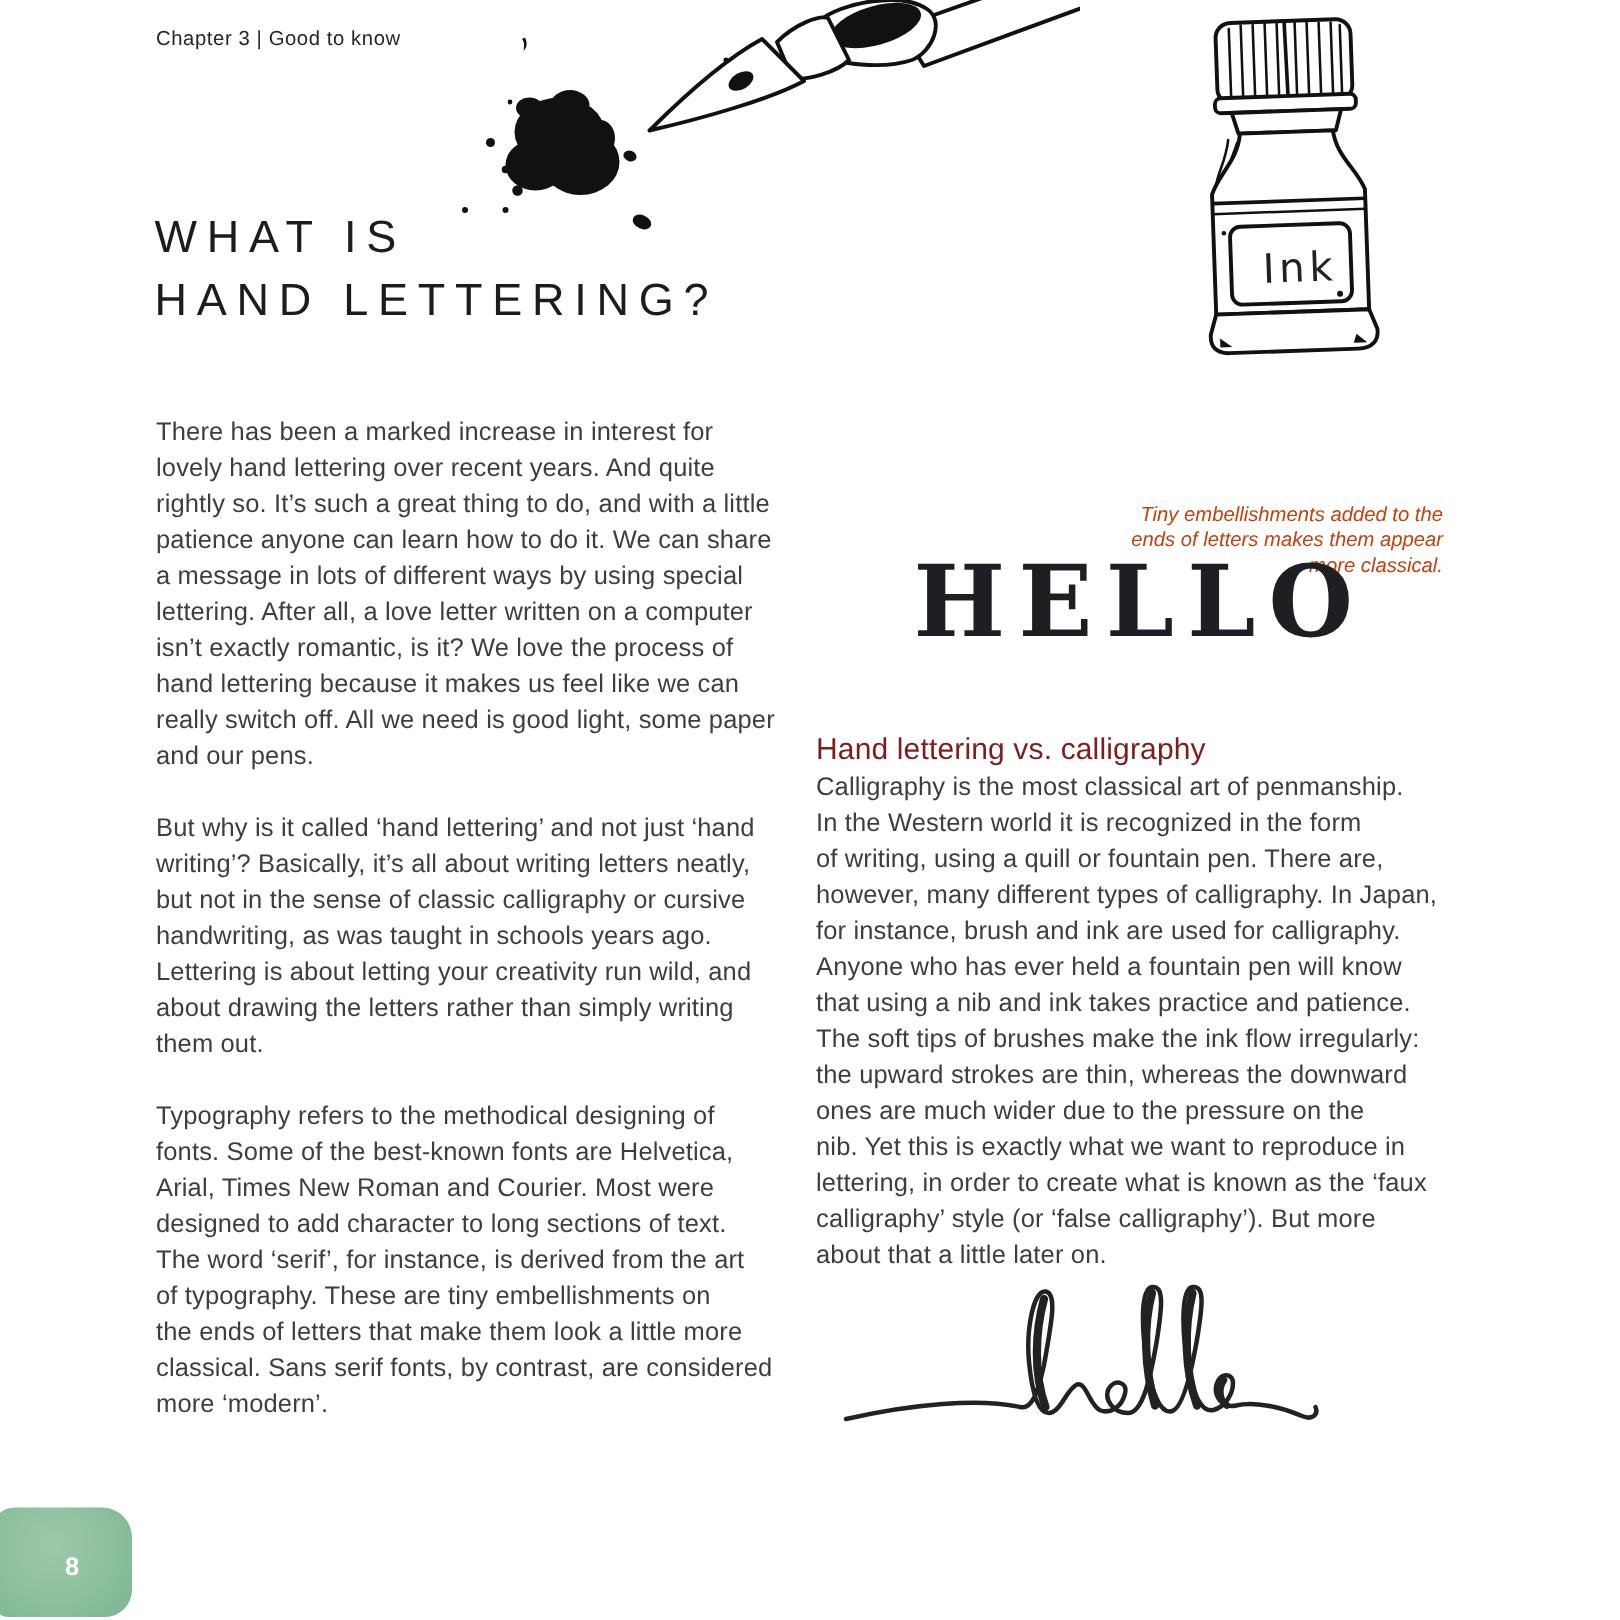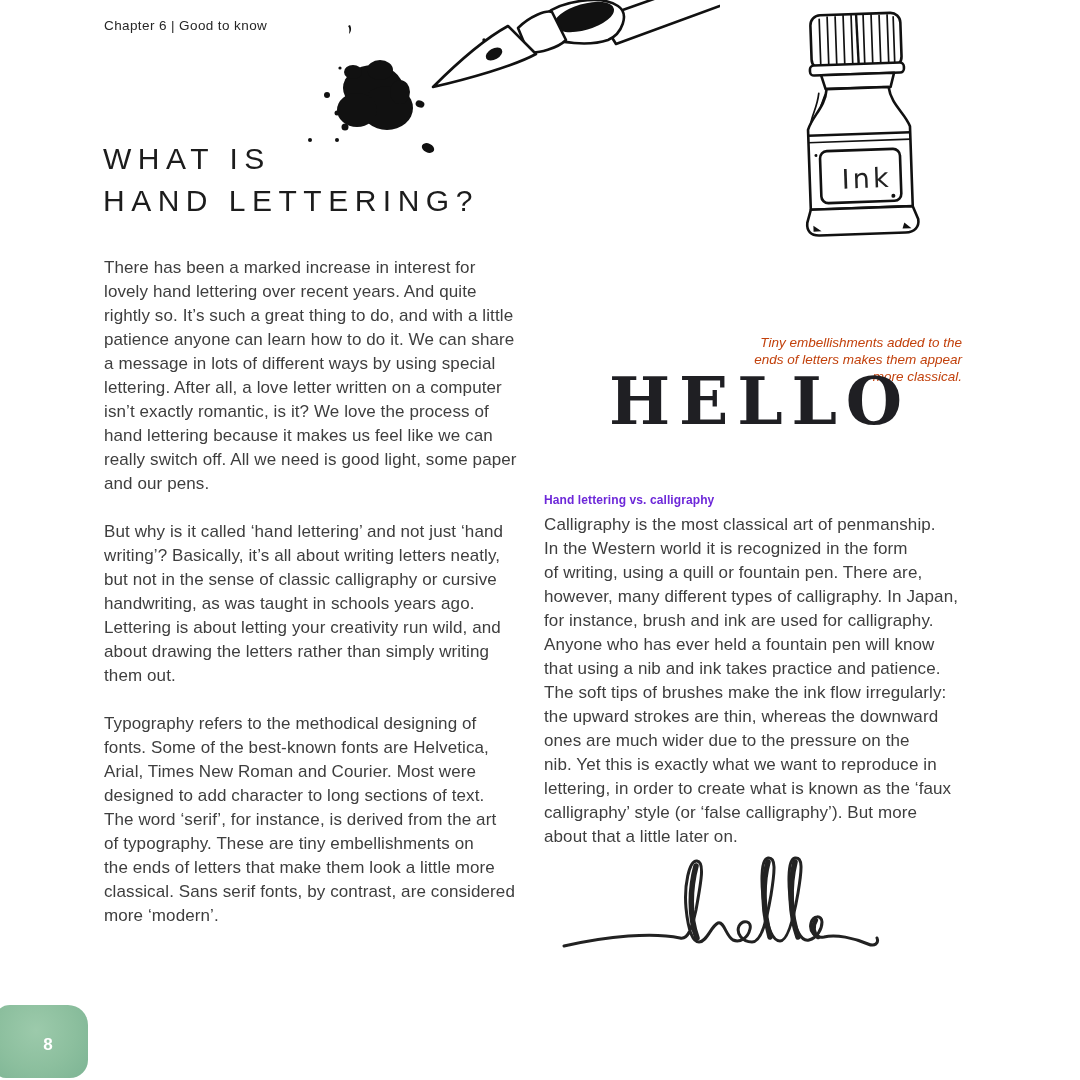--- a/index.html
+++ b/index.html
@@ -12,25 +12,25 @@
   #chapter-header{
     left:104px;top:18px;font-size:13.5px;letter-spacing:.4px;color:#262626;
   }
   
   #title{
     left:103px;top:138px;font-weight:normal;color:#1c1c1c;
     font-size:30px;letter-spacing:6.5px;line-height:42px;white-space:pre-line;
   }
   
   .col{width:430px;font-size:17px;line-height:24px;letter-spacing:.1px;color:#3e3e3e;}
-  #left-col{left:104px;top:256px;}
+  #left-col{left:104px;top:276px;}
   #right-col{left:544px;top:487px;}
   .para{white-space:pre-line;margin:0 0 24px 0;}
   .sec-heading{
-    font-weight:bold;color:#6d28d9;font-size:12px;line-height:26px;margin:0;
+    font-weight:normal;color:#7f1d1d;font-size:20px;line-height:26px;margin:0;
   }
   
   #caption{
     right:118px;top:294px;width:250px;text-align:right;font-style:italic;
     font-size:13.5px;line-height:17px;color:#c2410c;white-space:pre-line;margin-top:40px;
   }
   
   #hello-serif{
     left:606px;top:362px;font-family:"DejaVu Serif",serif;font-weight:bold;
     font-size:66px;letter-spacing:9px;color:#1f1f23;line-height:78px;
@@ -47,21 +47,21 @@
   svg{display:block;}
   .ink{stroke:#111;stroke-width:2.6;fill:#fff;stroke-linejoin:round;stroke-linecap:round;}
   .ink-fill{fill:#111;stroke:none;}
   .thinline{stroke:#111;stroke-width:1.7;fill:none;stroke-linecap:round;}
 </style>
 </head>
 <body>
 
 <div id="page">
 
-  <div class="abs" id="chapter-header">Chapter 6  |  Good to know</div>
+  <div class="abs" id="chapter-header">Chapter 3  |  Good to know</div>
 
   <svg class="abs" style="left:300px;top:0;" width="420" height="170" viewBox="0 0 420 170" aria-hidden="true">
     <polygon class="ink" points="300,18 436,-30 452,-6 316,44"></polygon>
     <path class="ink" d="M246,14 C260,2 300,-6 318,6 C330,14 322,34 308,40 C290,46 256,44 246,34 C240,28 240,20 246,14 Z"></path>
     <ellipse class="ink-fill" cx="284" cy="17" rx="31" ry="13" transform="rotate(-16 284 17)"></ellipse>
     <circle class="ink-fill" cx="253" cy="31" r="1.6"></circle>
     <path class="ink" d="M218,28 C230,16 246,10 252,12 L266,40 C258,48 238,54 228,52 Z"></path>
     <path class="ink" d="M133,87 C158,62 186,38 208,26 L236,54 C214,66 168,79 133,87 Z"></path>
     <ellipse class="ink-fill" cx="194" cy="54" rx="9" ry="5.5" transform="rotate(-30 194 54)"></ellipse>
     <circle class="ink-fill" cx="184" cy="40" r="1.7"></circle>

